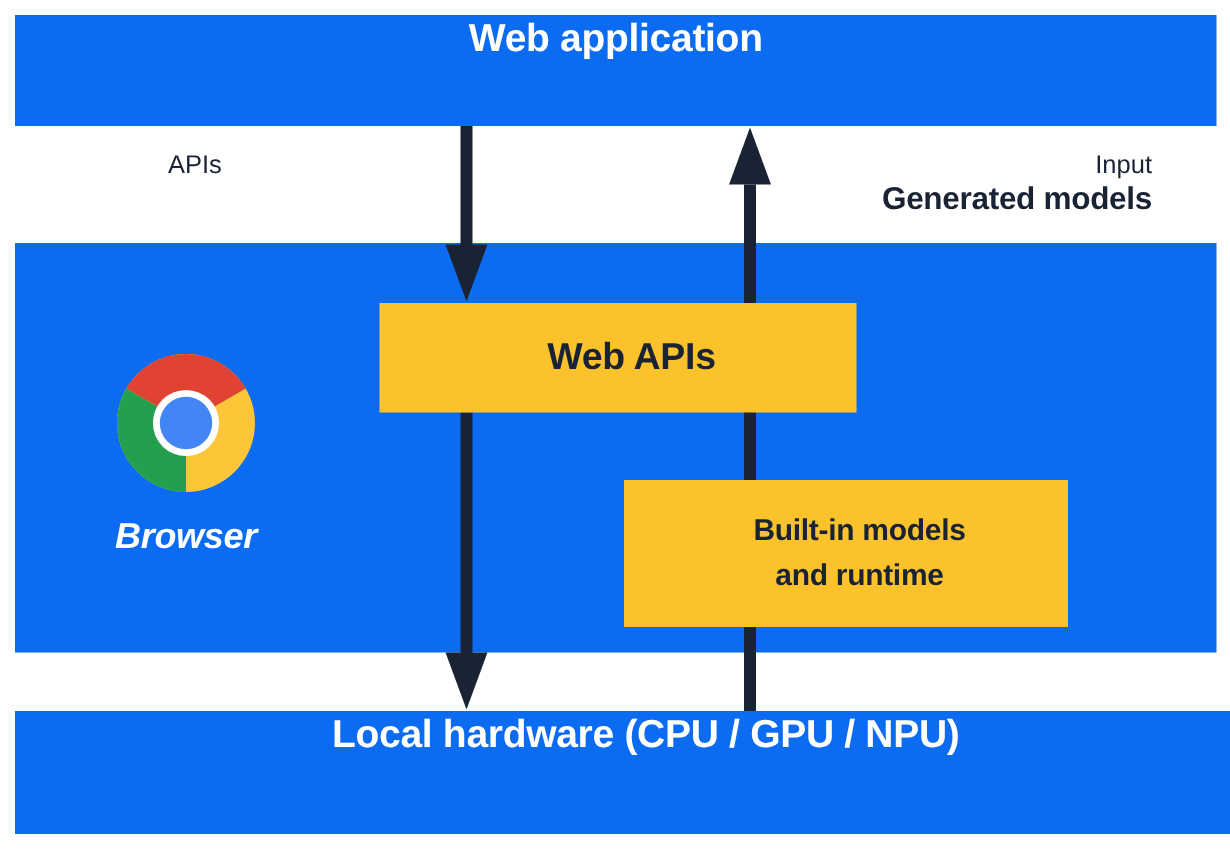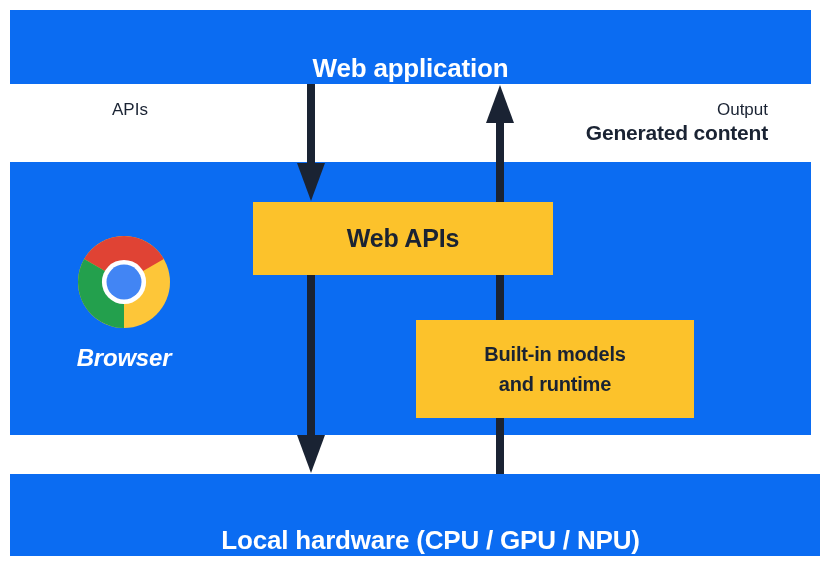--- a/index.html
+++ b/index.html
@@ -10,21 +10,21 @@
     background: #ffffff;
     font-family: "Liberation Sans", sans-serif;
     overflow: hidden;
   }
   .bar {
     position: absolute;
     left: 10px;
     width: 801px;
     background: var(--layer-blue);
     display: flex;
-    align-items: flex-end;
+    align-items: flex-start;
     justify-content: center;
   }
   .bar-label {
     color: var(--text-white);
     font-weight: bold;
     font-size: 26px;
     letter-spacing: -0.2px;
   }
   .top-bar    { top: 10px;  height: 74px; }
   .mid-bar    { top: 162px; height: 273px; }
@@ -64,20 +64,21 @@
     background: var(--box-yellow);
     color: var(--ink-navy);
     display: flex;
     flex-direction: column;
     align-items: center;
     justify-content: center;
     text-align: center;
     font-weight: bold;
     z-index: 2;
     letter-spacing: -0.2px;
+    padding-left: 18px;
   }
   .web-apis-box { left: 253px; top: 202px; width: 300px; height: 73px; font-size: 25px; }
   .builtin-box  { left: 416px; top: 320px; width: 278px; height: 98px; font-size: 20px; line-height: 30px; }
 
   .chrome-logo { position: absolute; left: 78px; top: 236px; width: 92px; height: 92px; }
   .browser-label {
     position: absolute;
     left: 44px; top: 344px; width: 160px;
     text-align: center;
     color: var(--text-white);
@@ -93,22 +94,22 @@
 <div class="canvas">
 
   <div class="bar top-bar">
     <span class="bar-label">Web application</span>
   </div>
 
   <div class="io-group io-input">
     <div class="io-kind">APIs</div>
   </div>
   <div class="io-group io-output">
-    <div class="io-kind">Output</div>
-    <div class="io-value">Generated content</div>
+    <div class="io-kind">Input</div>
+    <div class="io-value">Generated models</div>
   </div>
 
   <div class="bar mid-bar"></div>
 
   <svg class="chrome-logo" viewBox="0 0 100 100">
     <circle cx="50" cy="50" r="50" fill="#fdc639"></circle>
     <path d="M50,50 L6.7,25 A50,50 0 0 1 93.3,25 Z" fill="#e04334"></path>
     <path d="M50,50 L6.7,25 A50,50 0 0 0 50,100 Z" fill="#23a04d"></path>
     <circle cx="50" cy="50" r="24" fill="#ffffff"></circle>
     <circle cx="50" cy="50" r="19" fill="#4285f4"></circle>

